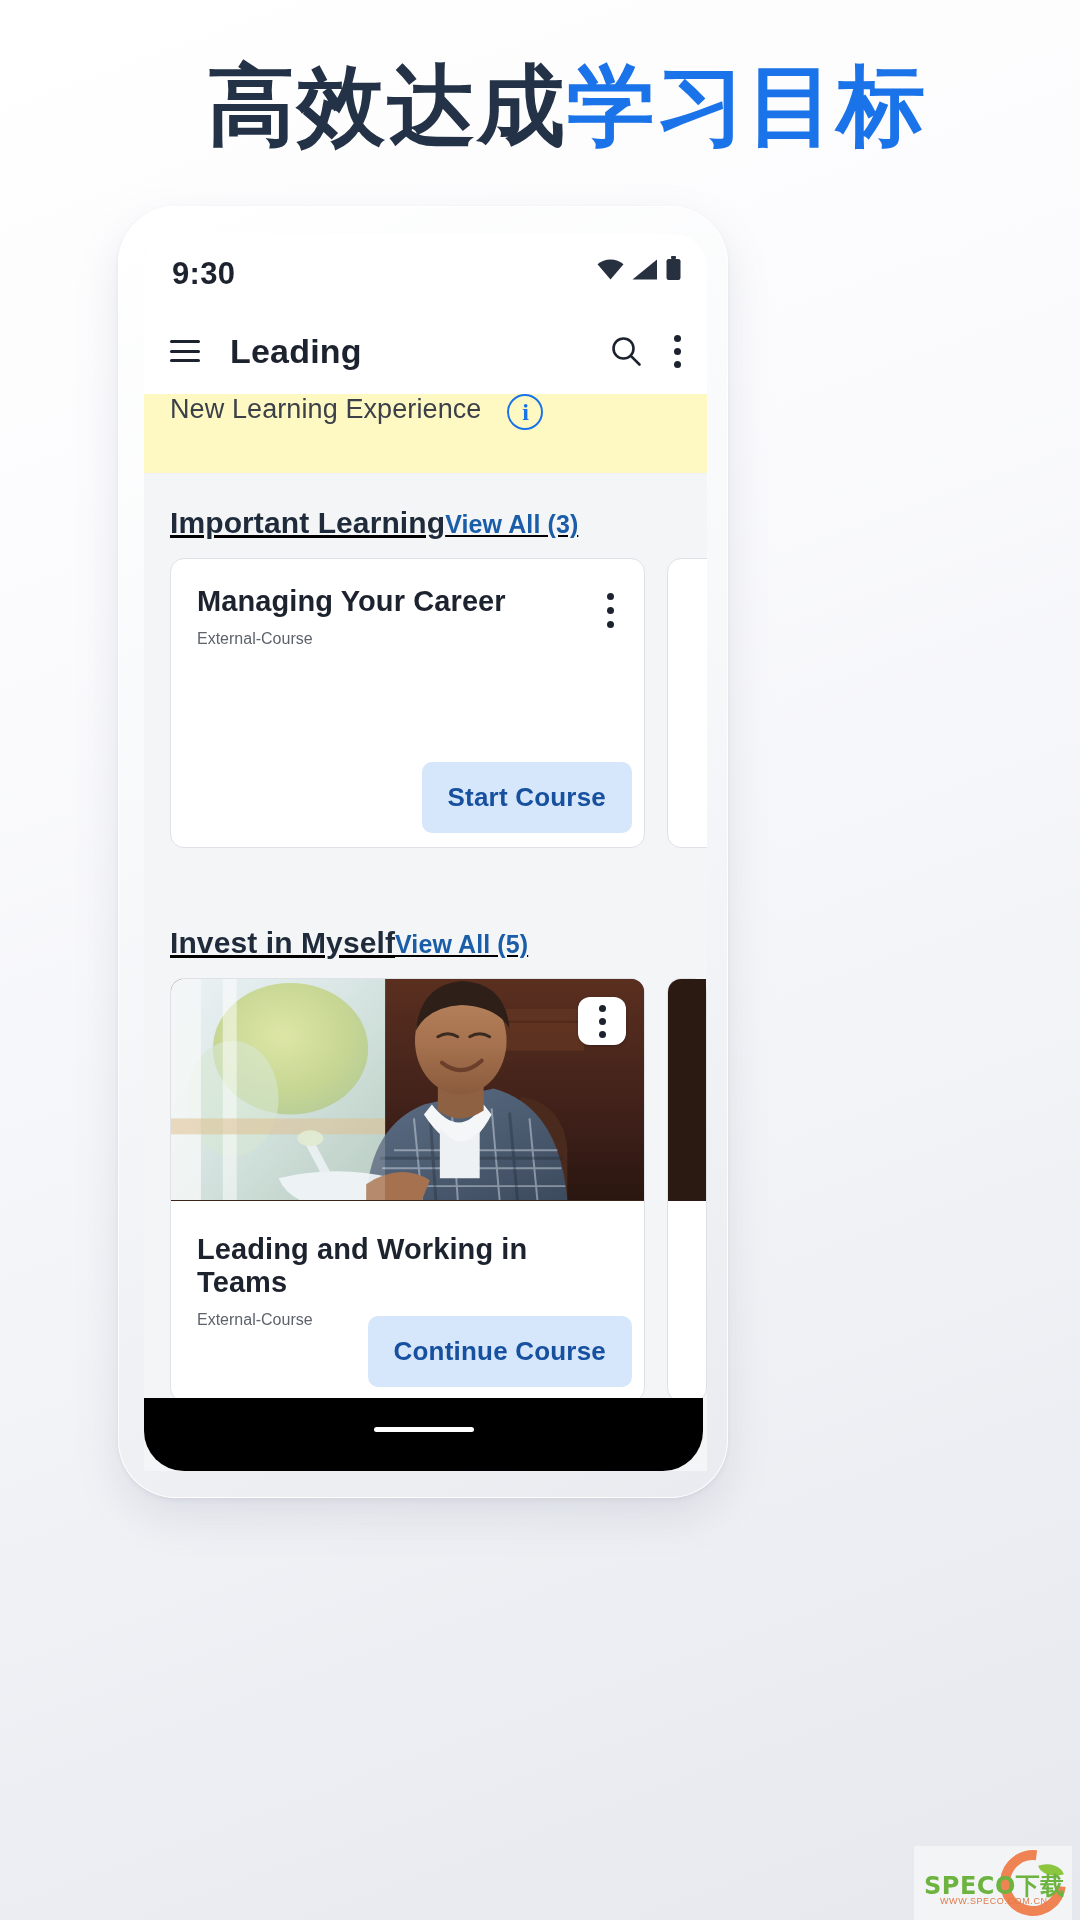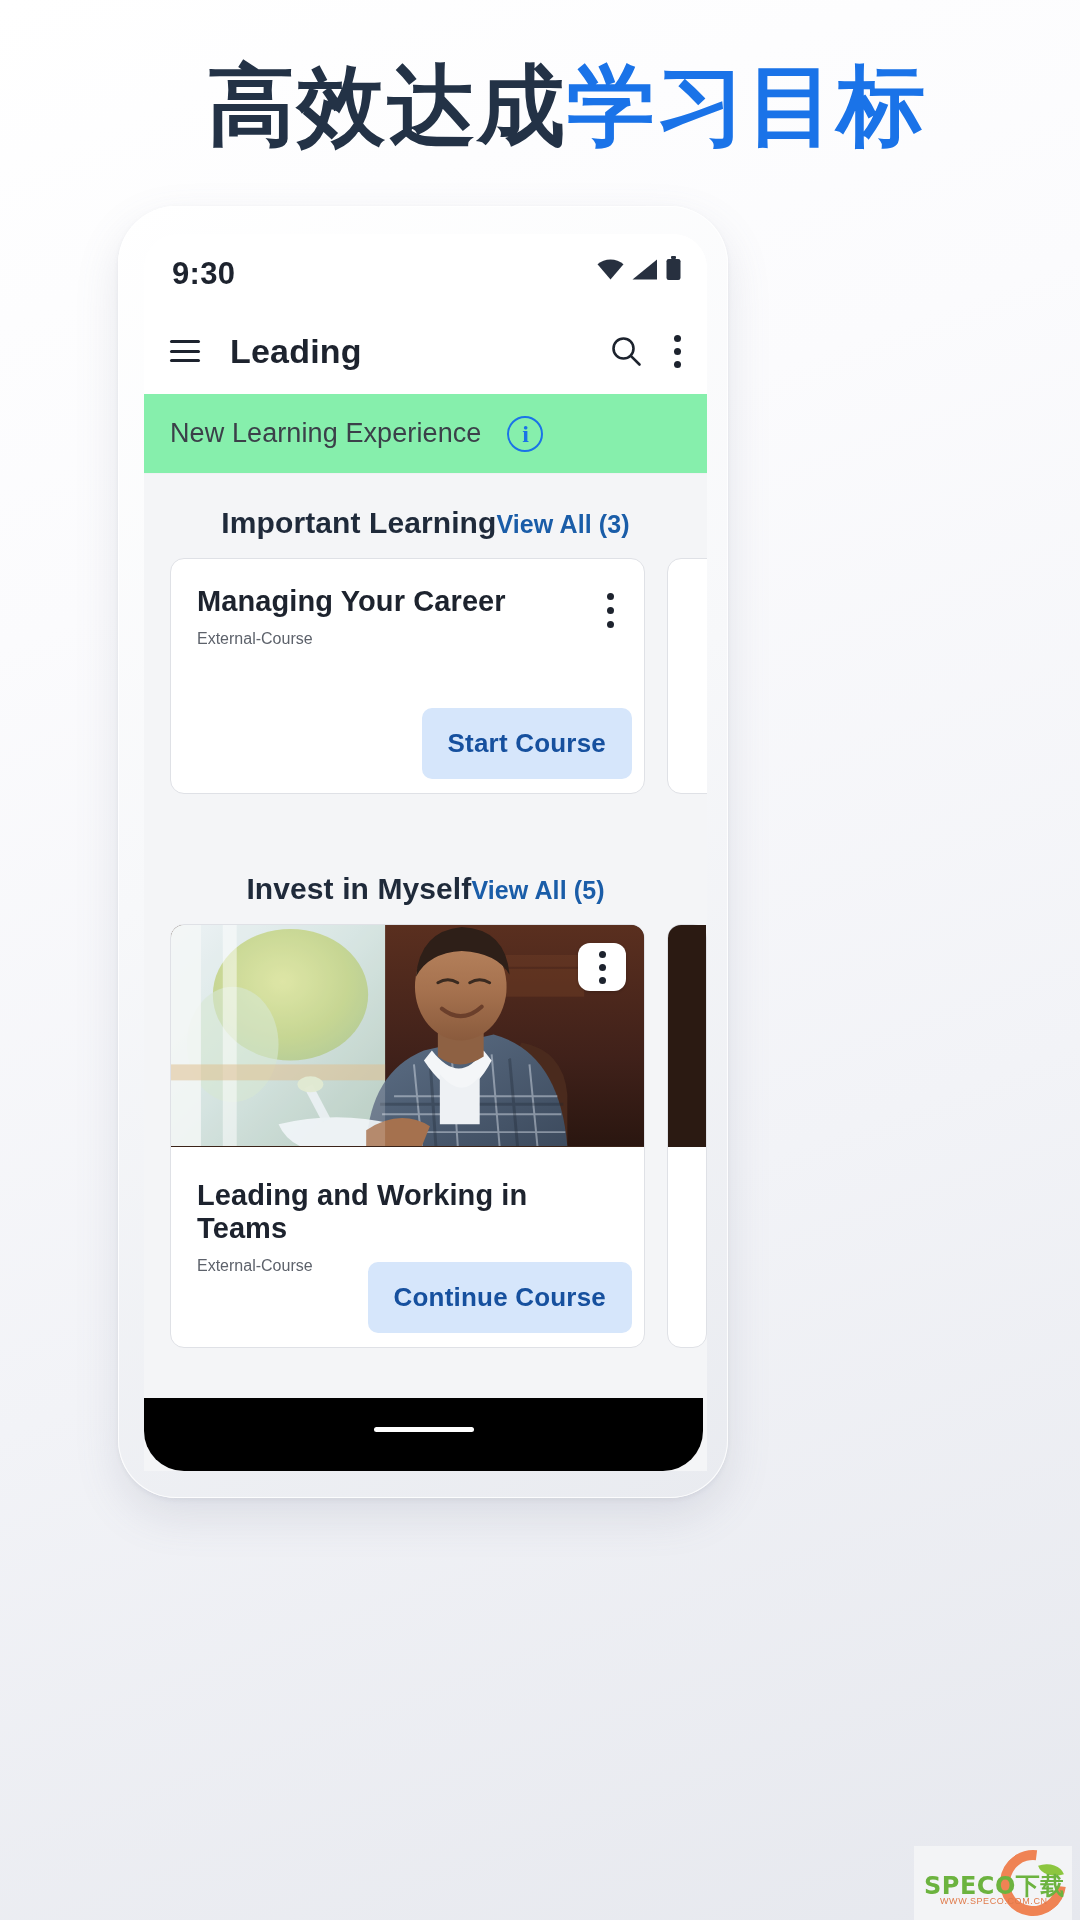--- a/index.html
+++ b/index.html
@@ -117,23 +117,23 @@
   }
   .app-bar-spacer { flex: 1 1 auto; }
   .icon-btn { display: flex; align-items: center; justify-content: center; flex: 0 0 auto; }
   .ico-search { width: 32px; height: 32px; display:block; }
   .kebab { width: 7px; display:flex; flex-direction:column; gap:6px; align-items:center; margin-left: 32px; }
   .kebab i { width: 7px; height: 7px; border-radius: 50%; background: #1d232e; display:block; }
 
   
   .subtitle-row {
     height: 80px;
-    background: #86efac;
+    background: #fef9c3;
     display: flex;
-    align-items: center;
+    align-items: flex-start;
     padding: 0 26px;
     border-bottom: 1px solid #f0f1f4;
   }
   .subtitle-text {
     font-size: 27px;
     color: #3b4049;
     letter-spacing: 0.1px;
   }
   .info-icon {
     margin-left: 26px;
@@ -151,22 +151,23 @@
   
   .scroll-body {
     background: #f4f5f7;
     height: 997px;
     position: relative;
   }
 
   .section-header {
     display: flex;
     align-items: baseline;
-    justify-content: center;
+    justify-content: flex-start;
     padding: 32px 26px 18px 26px;
+    text-decoration: underline;
   }
   .section-title {
     font-size: 30px;
     font-weight: 700;
     color: #1f2a3a;
     letter-spacing: 0.1px;
   }
   .view-all {
     font-size: 25px;
     font-weight: 600;
@@ -184,21 +185,21 @@
   .card {
     flex: 0 0 auto;
     width: 475px;
     background: #ffffff;
     border: 1px solid #dfe1e6;
     border-radius: 14px;
     position: relative;
   }
   .card.partial { width: 40px; }
 
-  .card-plain { height: 236px; padding: 26px 26px 0 26px; }
+  .card-plain { height: 290px; padding: 26px 26px 0 26px; }
   .card-title {
     font-size: 29px;
     font-weight: 700;
     color: #1d232e;
     letter-spacing: 0.1px;
   }
   .card-sub {
     margin-top: 12px;
     font-size: 16px;
     color: #5d626b;

